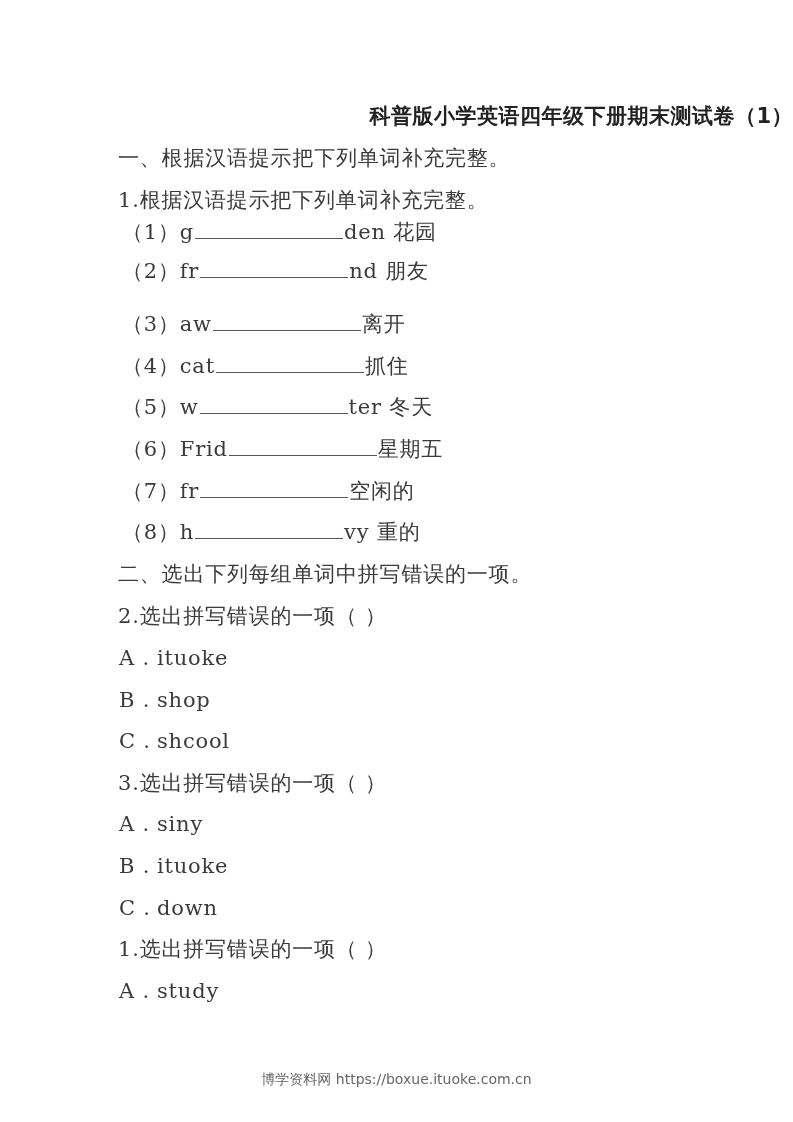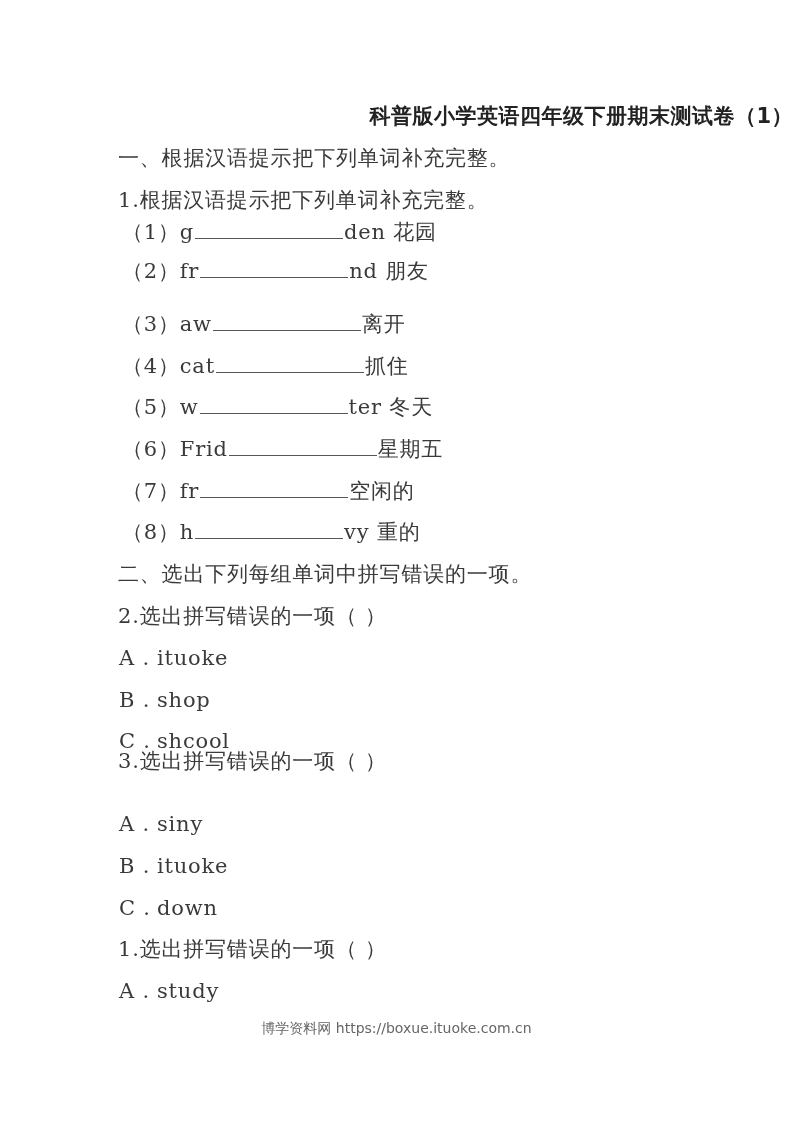--- a/index.html
+++ b/index.html
@@ -19,21 +19,21 @@
       white-space: nowrap; letter-spacing: 0.8px; line-height: 20px;
     }
     .item { left: 122px; }
     .blank {
       display: inline-block; width: 148px; border-bottom: 1px solid #555;
       height: 14px; vertical-align: baseline; margin: 0 1px;
     }
     .opt { left: 119px; }
     .opt .letter { display: inline-block; width: 38px; }
     .footer {
-      position: absolute; left: 0; width: 793px; top: 1020px; text-align: center;
+      position: absolute; left: 0; width: 793px; top: 1071px; text-align: center;
       font-family: "DejaVu Sans", "Liberation Sans", sans-serif;
       font-size: 14px; color: #666;
     }
   </style>
 </head>
 <body>
 
 <div class="title">科普版小学英语四年级下册期末测试卷（1）</div>
 
 <div class="line" style="top:148px">一、根据汉语提示把下列单词补充完整。</div>
@@ -48,21 +48,21 @@
 <div class="line item" style="top:481px"><span>（7）</span><span>fr</span><span class="blank"></span><span>空闲的</span></div>
 <div class="line item" style="top:522px"><span>（8）</span><span>h</span><span class="blank"></span><span>vy 重的</span></div>
 
 <div class="line" style="top:564px">二、选出下列每组单词中拼写错误的一项。</div>
 
 <div class="line" style="top:606px">2.选出拼写错误的一项（ ）</div>
 <div class="line opt" style="top:648px"><span class="letter">A .</span><span>ituoke</span></div>
 <div class="line opt" style="top:690px"><span class="letter">B .</span><span>shop</span></div>
 <div class="line opt" style="top:731px"><span class="letter">C .</span><span>shcool</span></div>
 
-<div class="line" style="top:751px">3.选出拼写错误的一项（ ）</div>
+<div class="line" style="top:773px">3.选出拼写错误的一项（ ）</div>
 <div class="line opt" style="top:814px"><span class="letter">A .</span><span>siny</span></div>
 <div class="line opt" style="top:856px"><span class="letter">B .</span><span>ituoke</span></div>
 <div class="line opt" style="top:898px"><span class="letter">C .</span><span>down</span></div>
 
 <div class="line" style="top:939px">1.选出拼写错误的一项（ ）</div>
 <div class="line opt" style="top:981px"><span class="letter">A .</span><span>study</span></div>
 
 <div class="footer">博学资料网 https://boxue.ituoke.com.cn</div>
 
 </body></html>

